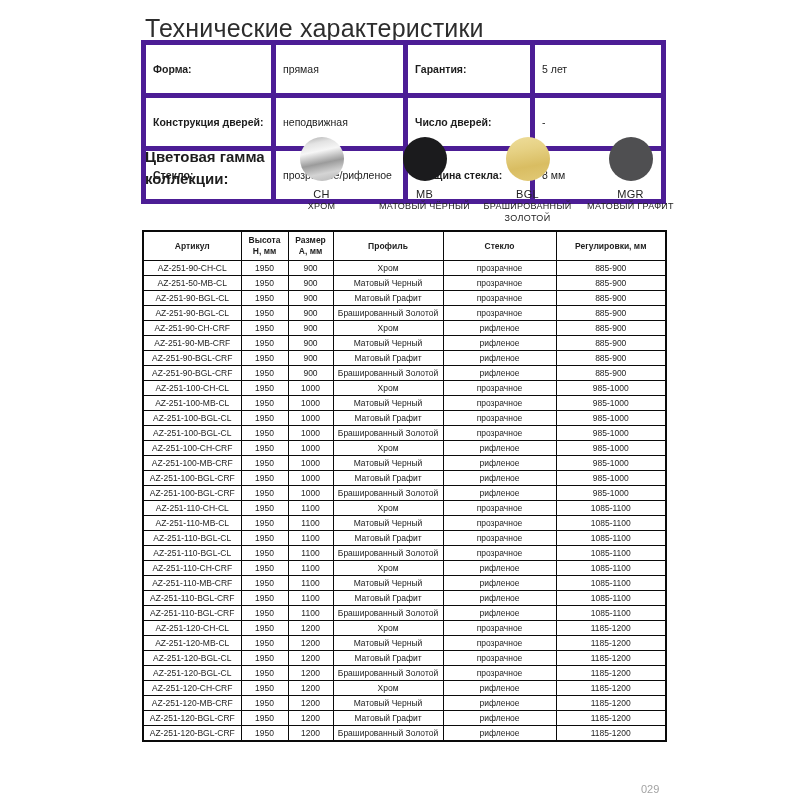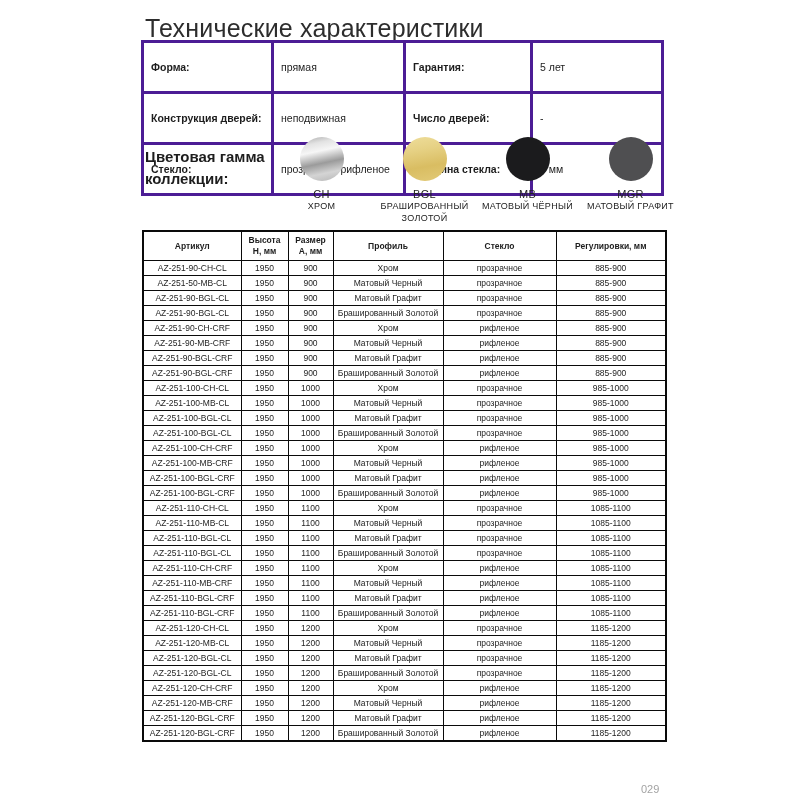--- a/index.html
+++ b/index.html
@@ -4,21 +4,21 @@
 <style>
   * { margin:0; padding:0; box-sizing:border-box; }
   html,body { background:#fff; }
   body { font-family:"Liberation Sans", sans-serif; color:#1d1d1d; }
   .page { position:relative; width:800px; height:800px; background:#fff; overflow:hidden; }
 
   .title { position:absolute; left:145px; top:4px; font-size:25px; font-weight:400; color:#2d2d2d; letter-spacing:.2px;margin-top:10px; }
 
   
   .spec-table { position:absolute; left:141px; top:40px; border-collapse:collapse; border:2px solid #000; table-layout:fixed; }
-  .spec-table td { border:3px solid #4c1d95; height:22px; font-size:10.5px; padding:18px 7px; vertical-align:middle; white-space:nowrap; overflow:hidden; }
+  .spec-table td { border:5px solid #4c1d95; height:22px; font-size:10.5px; padding:18px 7px; vertical-align:middle; white-space:nowrap; overflow:hidden; }
   .spec-table td.lbl { font-weight:bold; }
 
   
   .color-label { position:absolute; left:145px; top:146px; width:150px; font-size:15px; font-weight:bold; line-height:1.45; color:#1d1d1d; }
   .swatches { position:absolute; left:270px; top:137px; display:flex; }
   .swatch { width:103px; display:flex; flex-direction:column; align-items:center; }
   .circle { width:44px; height:44px; border-radius:50%; }
   .circle.sw-ch  { background:linear-gradient(168deg,#a9a9a9 0%,#e3e3e3 18%,#f6f6f6 34%,#9b9b9b 58%,#d4d4d4 78%,#b5b5b5 100%); }
   .circle.sw-mb  { background:#1b1b1d; }
   .circle.sw-bgl { background:linear-gradient(170deg,#eedd9a 0%,#e6d184 30%,#d9bd62 65%,#e2ca77 100%); }
@@ -70,28 +70,28 @@
   </table>
 
   <div class="color-label">Цветовая гамма коллекции:</div>
   <div class="swatches" id="swatches">
       <div class="swatch">
         <div class="circle sw-ch"></div>
         <div class="sw-code">CH</div>
         <div class="sw-name">ХРОМ</div>
       </div>
       <div class="swatch">
+        <div class="circle sw-mb"></div>
+        <div class="sw-code">MB</div>
+        <div class="sw-name">МАТОВЫЙ ЧЁРНЫЙ</div>
+      </div>
+      <div class="swatch">
         <div class="circle sw-bgl"></div>
         <div class="sw-code">BGL</div>
         <div class="sw-name">БРАШИРОВАННЫЙ ЗОЛОТОЙ</div>
-      </div>
-      <div class="swatch">
-        <div class="circle sw-mb"></div>
-        <div class="sw-code">MB</div>
-        <div class="sw-name">МАТОВЫЙ ЧЁРНЫЙ</div>
       </div>
       <div class="swatch">
         <div class="circle sw-mgr"></div>
         <div class="sw-code">MGR</div>
         <div class="sw-name">МАТОВЫЙ ГРАФИТ</div>
       </div>
     </div>
 
   <table class="main-table">
     <colgroup id="main-cols">

